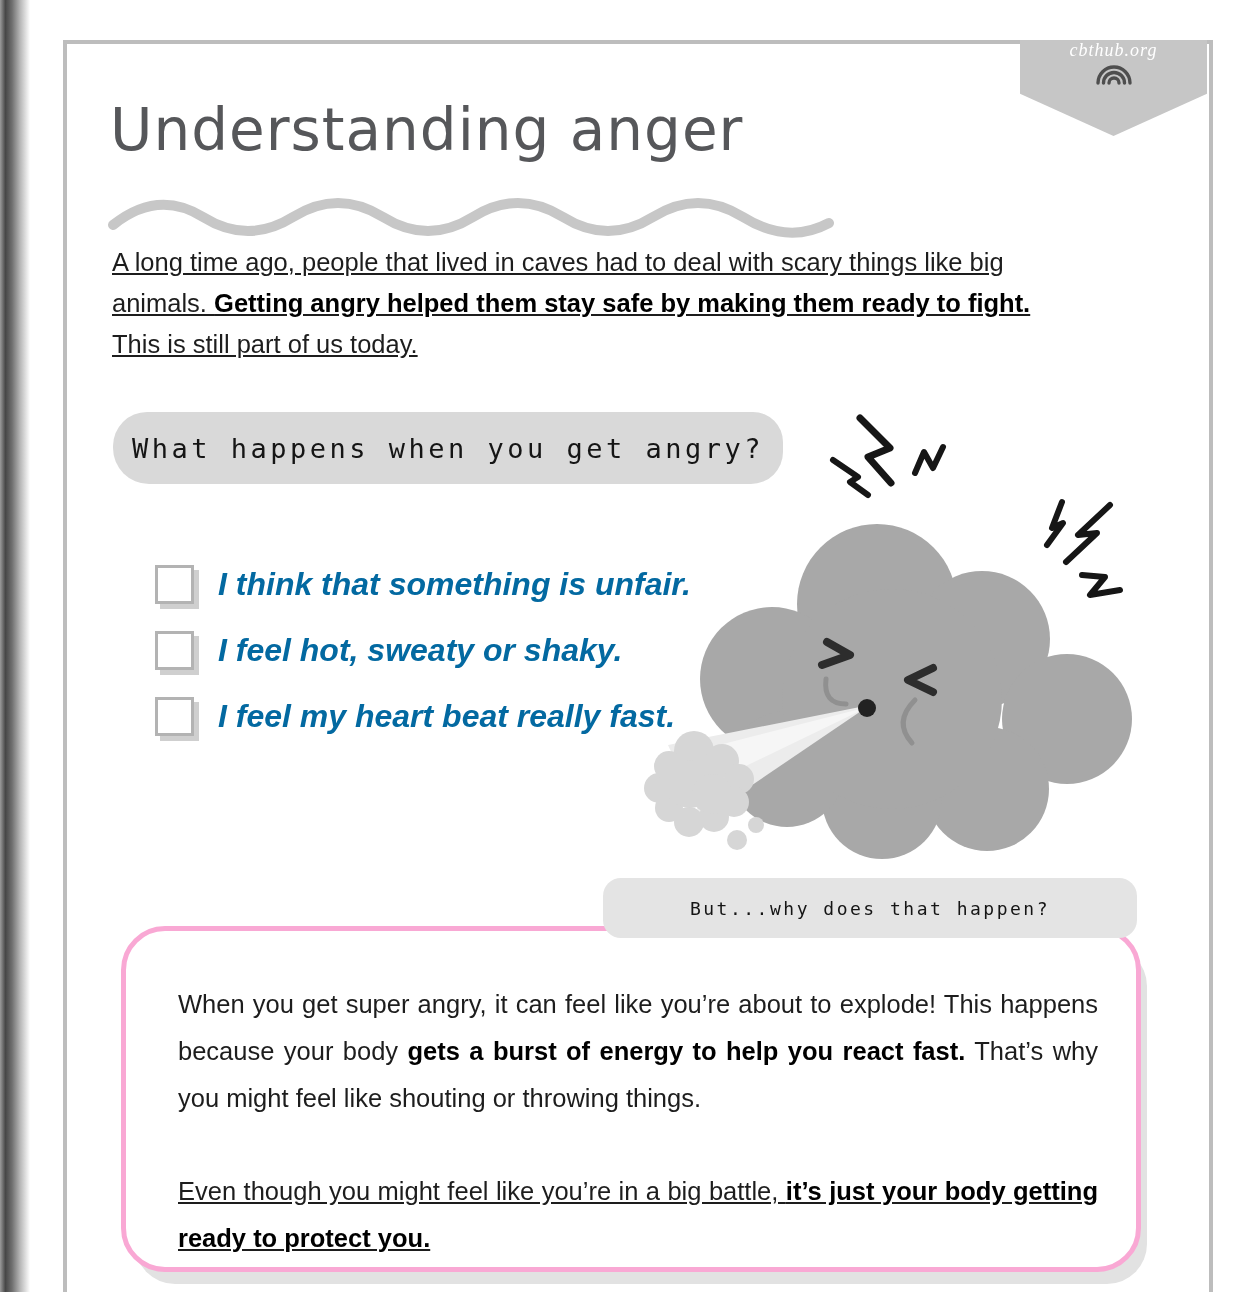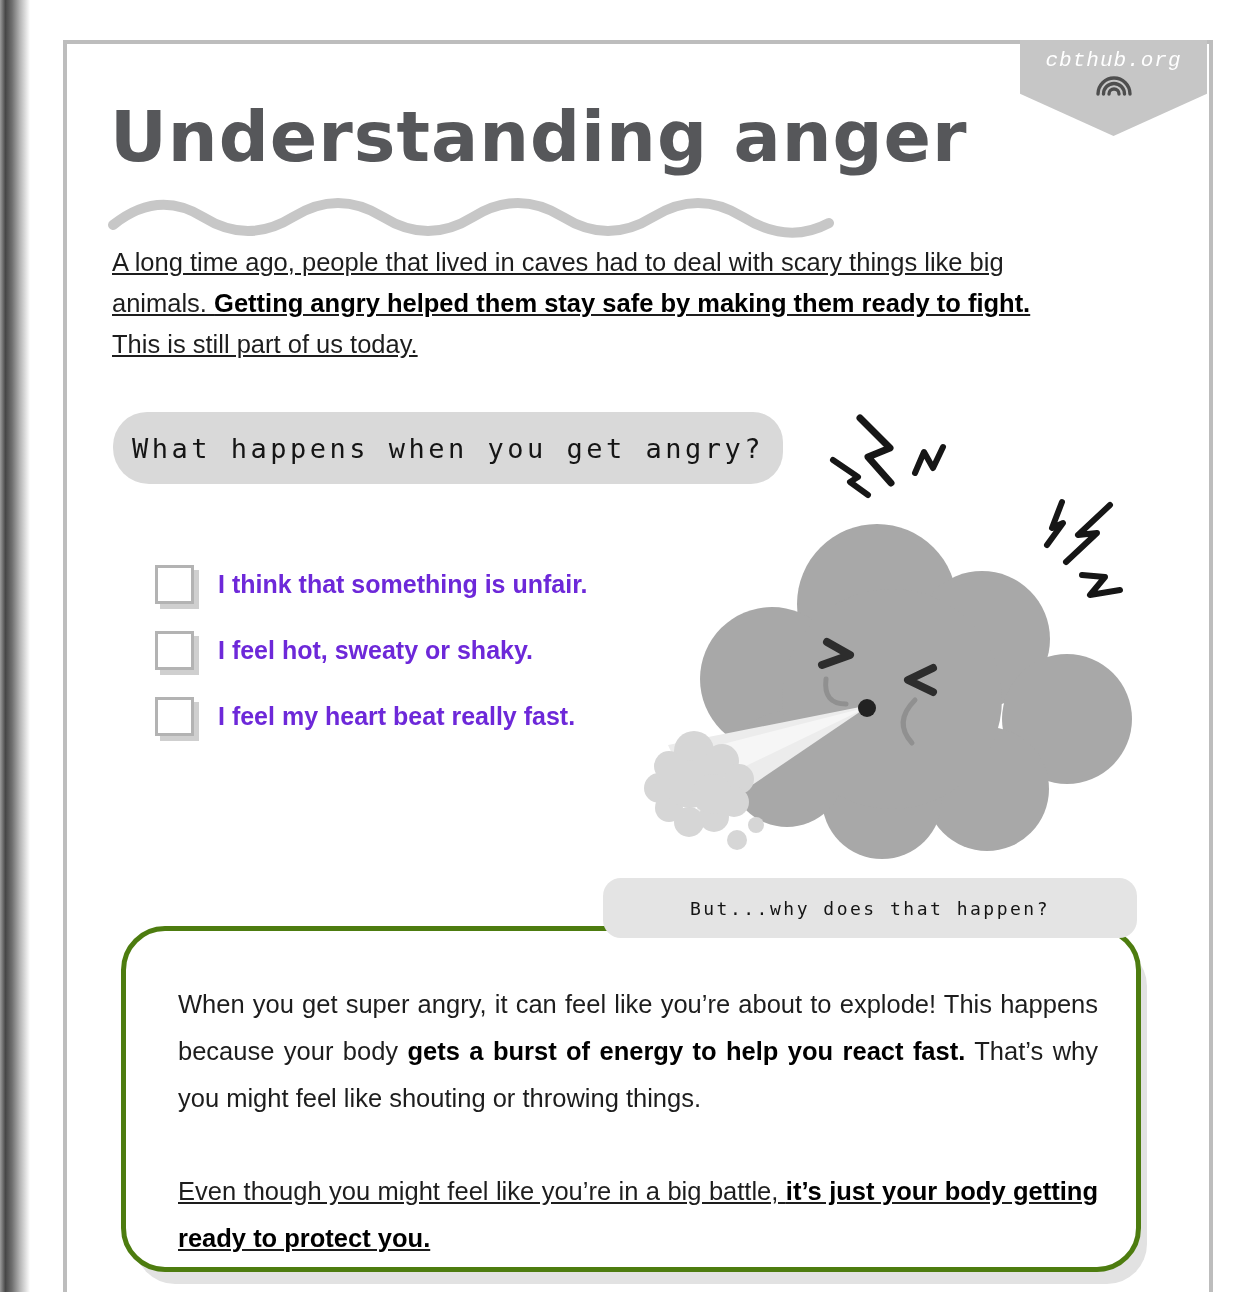--- a/index.html
+++ b/index.html
@@ -8,54 +8,54 @@
   .spine{position:absolute;left:0;top:0;width:30px;height:1292px;
     background:linear-gradient(90deg,#9c9c9c 0%,#474747 18%,#6f6f6f 40%,#b9b9b9 68%,#ffffff 100%);}
 
   .page{position:absolute;left:63px;top:40px;width:1150px;height:1360px;
     box-sizing:border-box;border:4px solid #bdbdbd;background:#ffffff;}
 
   
   .ribbon{position:absolute;top:-4px;right:2px;width:187px;height:96px;background:#c6c6c6;
     clip-path:polygon(0 0,100% 0,100% 56%,50% 100%,0 56%);
     display:flex;flex-direction:column;align-items:center;}
-  .ribbon-url{margin-top:9px;color:#ffffff;font-style:italic;font-size:21px;letter-spacing:1px;
-    font-family:Liberation Mono, monospace;}
+  .ribbon-url{color:#ffffff;font-style:italic;font-size:18px;letter-spacing:1px;
+    font-family:Liberation Serif, serif;}
   .ribbon-icon{margin-top:1px;}
 
   
   .title{position:absolute;left:43px;top:52px;font-family:"DejaVu Sans",sans-serif;
-    font-weight:700;font-size:70px;color:#56575a;letter-spacing:1px;white-space:nowrap;}
+    font-weight:400;font-size:58px;color:#56575a;letter-spacing:1px;white-space:nowrap;}
   .wave{position:absolute;left:40px;top:143px;}
 
   
   .intro{position:absolute;left:45px;top:198px;width:960px;font-size:25.5px;line-height:41px;color:#1d1d1d;text-decoration:underline;}
   .intro b,.boxtext b{font-weight:700;color:#000;}
 
   
   .badge1{position:absolute;left:46px;top:368px;width:670px;height:72px;background:#d9d9d9;
     border-radius:34px 30px 32px 36px;display:flex;align-items:center;justify-content:center;
     font-family:"DejaVu Sans Mono",monospace;font-size:27px;letter-spacing:3.5px;color:#151515;white-space:nowrap;}
   .badge2{position:absolute;left:536px;top:834px;width:534px;height:60px;background:#e4e4e4;
     border-radius:18px;display:flex;align-items:center;justify-content:center;z-index:3;
     font-family:"DejaVu Sans Mono",monospace;font-size:18px;letter-spacing:2.5px;color:#151515;white-space:nowrap;}
 
   
   .checklist{position:absolute;left:88px;top:520px;display:flex;flex-direction:column;gap:26px;}
   .check-row{display:flex;align-items:center;gap:24px;min-height:40px;}
   .checkbox{width:33px;height:33px;background:#ffffff;border:3px solid #b3b3b3;
     box-shadow:5px 5px 0 #cfcfcf;flex:0 0 auto;}
-  .check-label{font-size:25px;font-weight:700;color:#6d28d9;white-space:nowrap;}
+  .check-label{font-size:32px;font-weight:700;font-style:italic;color:#0369a1;white-space:nowrap;}
 
   
   .cloud-illo{position:absolute;left:575px;top:355px;}
 
   
   .why-box{position:absolute;left:54px;top:882px;width:1020px;height:346px;box-sizing:border-box;
-    background:#ffffff;border:5px solid #4d7c0f;border-radius:44px;z-index:2;
+    background:#ffffff;border:5px solid #f9a8d4;border-radius:44px;z-index:2;
     box-shadow:10px 16px 0 -4px #e2e2e2;}
   .boxtext{padding:50px 38px 0 52px;font-size:25.5px;line-height:47px;text-align:justify;color:#1d1d1d;}
   .boxtext p{margin:0;}
   .boxtext p + p{margin-top:46px;text-decoration:underline;}
 </style>
 </head>
 <body>
 
 <div class="spine"></div>
 

